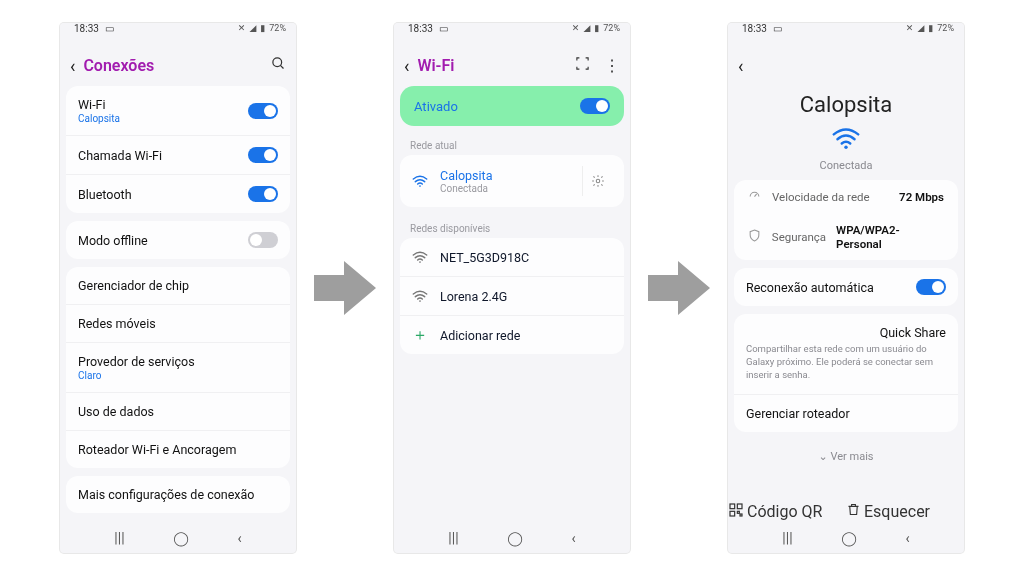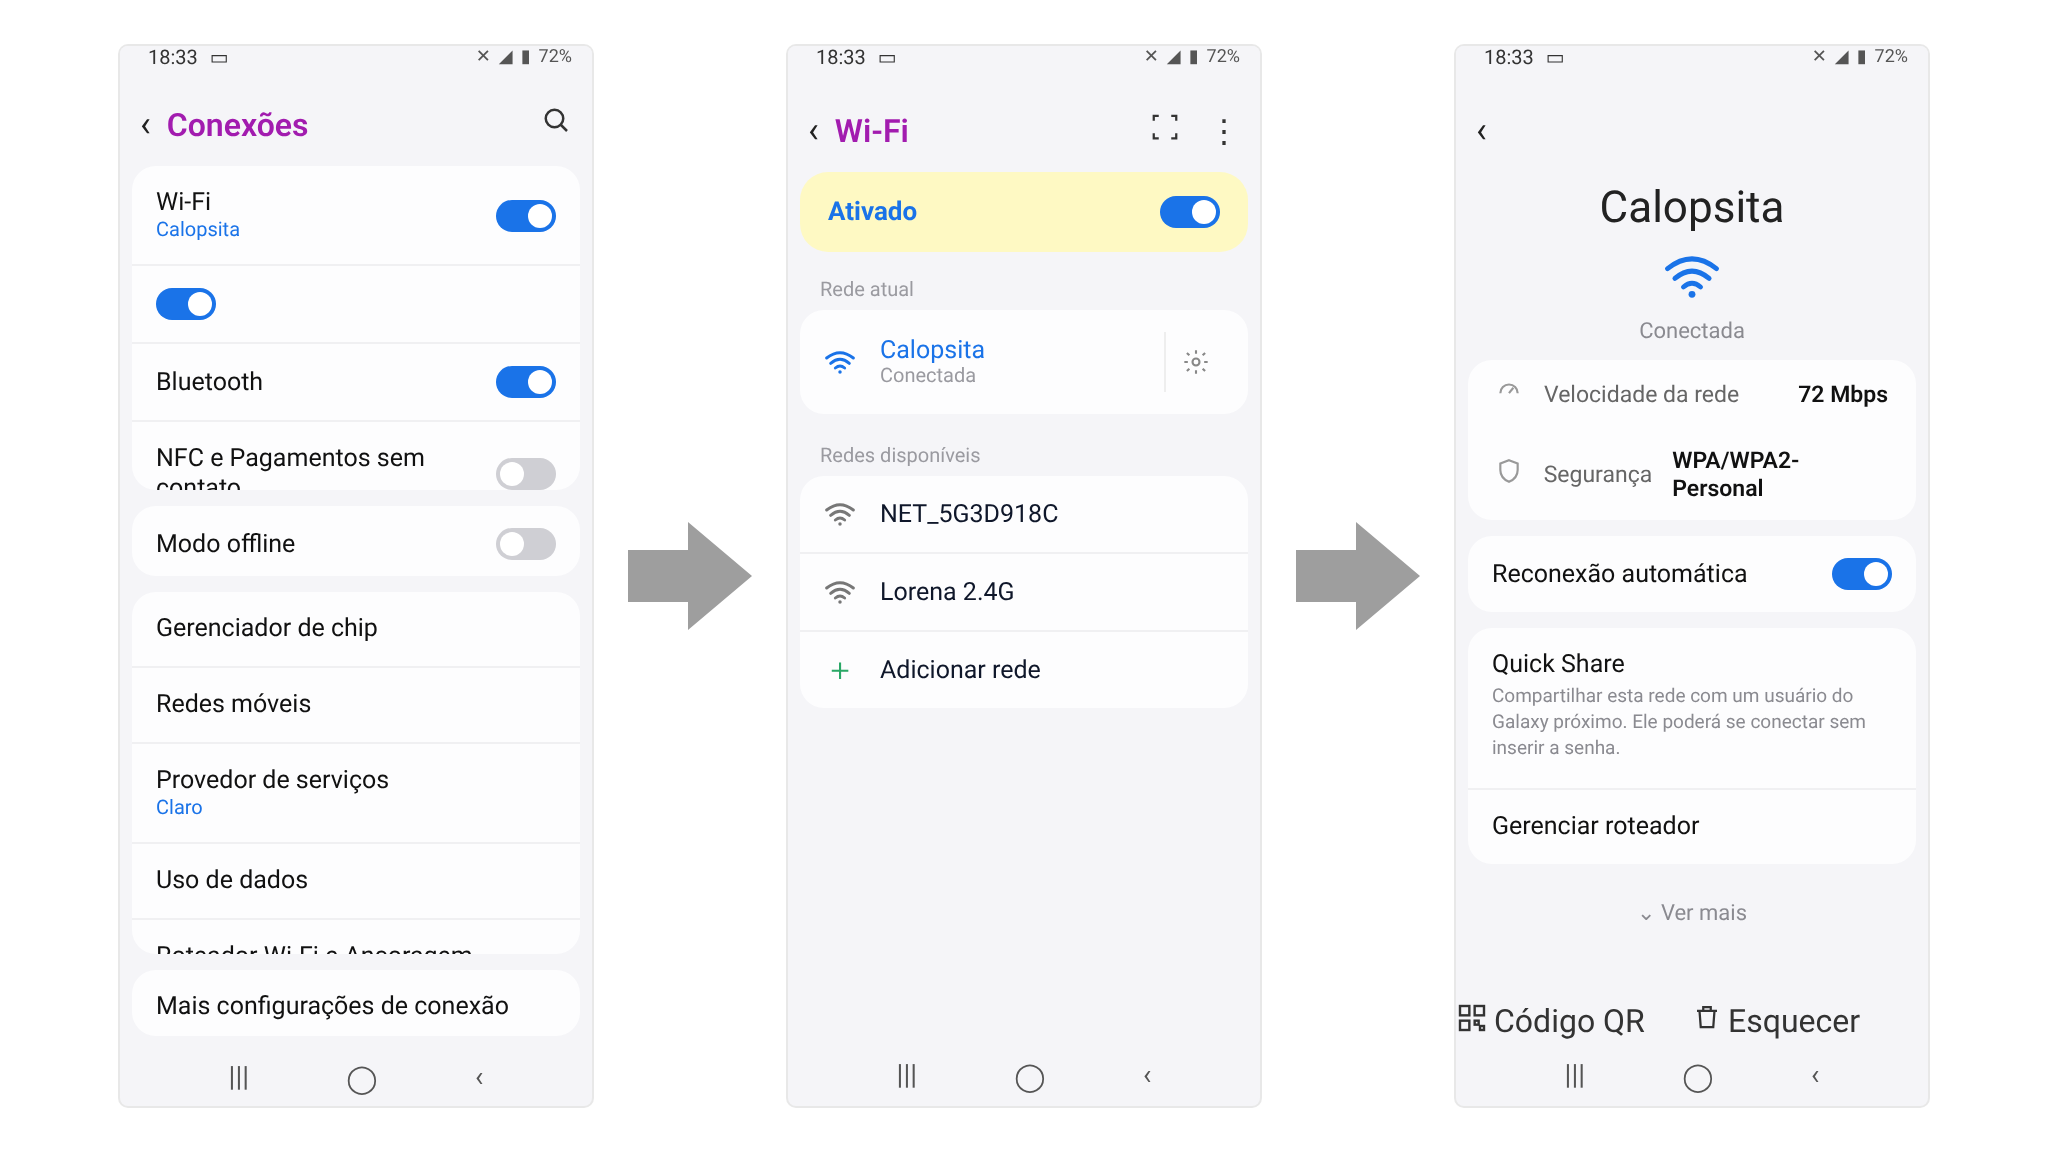--- a/index.html
+++ b/index.html
@@ -30,21 +30,21 @@
   .wifi-row { display:flex; align-items:center; padding:11px 12px; gap:12px; font-size:12.5px; border-bottom:1px solid #f0f0f2;}
   .wifi-row:last-child{border-bottom:none;}
   .wifi-ico { width:16px; height:16px; display:flex; align-items:center; justify-content:center; color:#1a73e8; }
   .wifi-ico.gray { color:#777; }
   .wifi-ico.plus { color:#2aa866; font-size:16px; font-weight:300; }
   .wifi-text { flex:1; display:flex; flex-direction:column; }
   .wifi-name { font-size:12.5px; color:#0f172a; }
   .wifi-name.accent { color:#1a73e8; }
   .wifi-sub { font-size:10px; color:#9a9aa0; }
   .gear-box { width:30px; height:30px; border-left:1px solid #eee; display:flex; align-items:center; justify-content:center; color:#888; }
-  .big-row { background:#fef9c3; border-radius:14px; margin:0 6px 6px 6px; padding: 12px 14px; display:flex; align-items:center; font-size:13px; color:#1a73e8; font-weight:700;}
+  .big-row { background:#86efac; border-radius:14px; margin:0 6px 6px 6px; padding: 12px 14px; display:flex; align-items:center; font-size:13px; color:#1a73e8; font-weight:400;}
   .big-row .toggle{margin-left:auto;}
   .detail-head { text-align:center; padding: 6px 0 8px; }
   .detail-head h1 { font-size: 22px; font-weight:400; color:#222; margin-bottom:10px;}
   .detail-head .status { font-size:11px; color:#8a8a90; margin-top:6px;}
   .kv { display:flex; align-items:center; padding:9px 14px; font-size:11.5px; gap:10px; }
   .kv .k-ico { width:14px; color:#999; }
   .kv .k { flex:1; color:#666; }
   .kv .v { color:#111; font-weight:600; font-size:11.5px;}
   .desc { font-size:9.5px; color:#8a8a90; line-height:1.35; padding:0 0 2px 0;}
   .vermore { text-align:center; font-size:11px; color:#8a8a90; padding:10px 0;}
@@ -92,33 +92,30 @@
 
     <div class="card">
       <div class="row">
         <div class="lbl">
             <span>Wi-Fi</span>
             <span class="sub accent">Calopsita</span>
           </div>
         <div class="toggle on"></div>
       </div>
       <div class="row">
+        <div class="lbl">
+            <span>Chamada Wi-Fi</span>
+          </div>
         <div class="toggle on"></div>
       </div>
       <div class="row">
         <div class="lbl">
             <span>Bluetooth</span>
           </div>
         <div class="toggle on"></div>
-      </div>
-      <div class="row">
-        <div class="lbl">
-            <span>NFC e Pagamentos sem contato</span>
-          </div>
-        <div class="toggle off"></div>
       </div>
     </div>
 
     <div class="card">
       <div class="row">
         <div class="lbl">
             <span>Modo offline</span>
           </div>
         <div class="toggle off"></div>
       </div>
@@ -333,21 +330,21 @@
     <div class="card">
       <div class="row">
         <div class="lbl">
             <span>Reconexão automática</span>
           </div>
         <div class="toggle on"></div>
       </div>
     </div>
 
     <div class="card">
-      <div class="row" style="flex-direction:column; align-items:flex-start; gap:3px;">
+      <div class="row" style="flex-direction:column; align-items:flex-end; gap:3px;">
         <span>Quick Share</span>
         <span class="desc">Compartilhar esta rede com um usuário do Galaxy próximo. Ele poderá se conectar sem inserir a senha.</span>
       </div>
       <div class="row">
         <div class="lbl">
             <span>Gerenciar roteador</span>
           </div>
       </div>
     </div>
 

